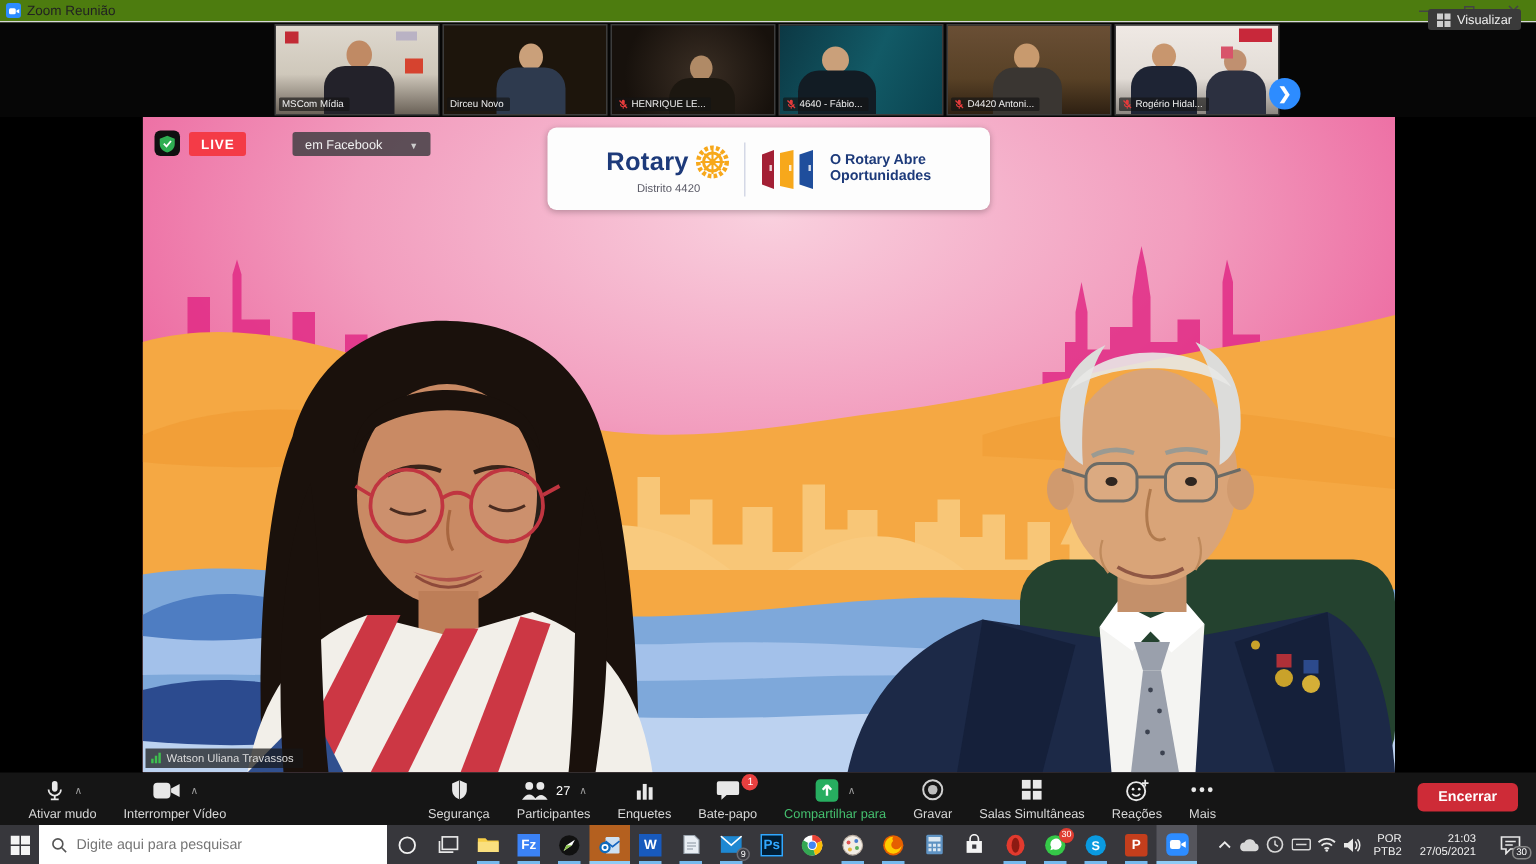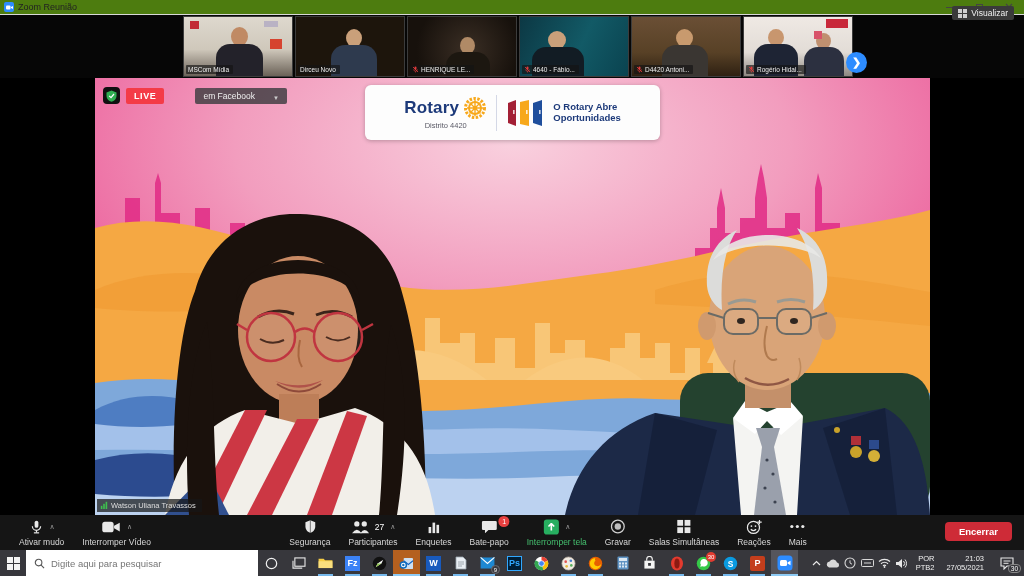--- a/index.html
+++ b/index.html
@@ -472,21 +472,21 @@
         <span class="t-lab">Bate-papo</span>
       </div>
       <div class="t-item share">
         <span class="icon-row">
           <svg width="16" height="16" viewBox="0 0 18 18">
             <rect x="0.5" y="0.5" width="17" height="17" rx="3.5" fill="#27ae60"></rect>
             <path d="M9 13 V6 M9 5 L5.8 8.4 M9 5 L12.2 8.4" stroke="#fff" stroke-width="1.8" fill="none"></path>
           </svg>
           <span class="t-chev">∧</span>
         </span>
-        <span class="t-lab">Interromper tela</span>
+        <span class="t-lab">Compartilhar para</span>
       </div>
       <div class="t-item">
         <span class="icon-row">
           <svg width="15" height="15" viewBox="0 0 16 16">
             <circle cx="8" cy="8" r="6.8" fill="none" stroke="#cfcfcf" stroke-width="1.4"></circle>
             <circle cx="8" cy="8" r="3.4" fill="#bdbdbd"></circle>
           </svg>
         </span>
         <span class="t-lab">Gravar</span>
       </div>

